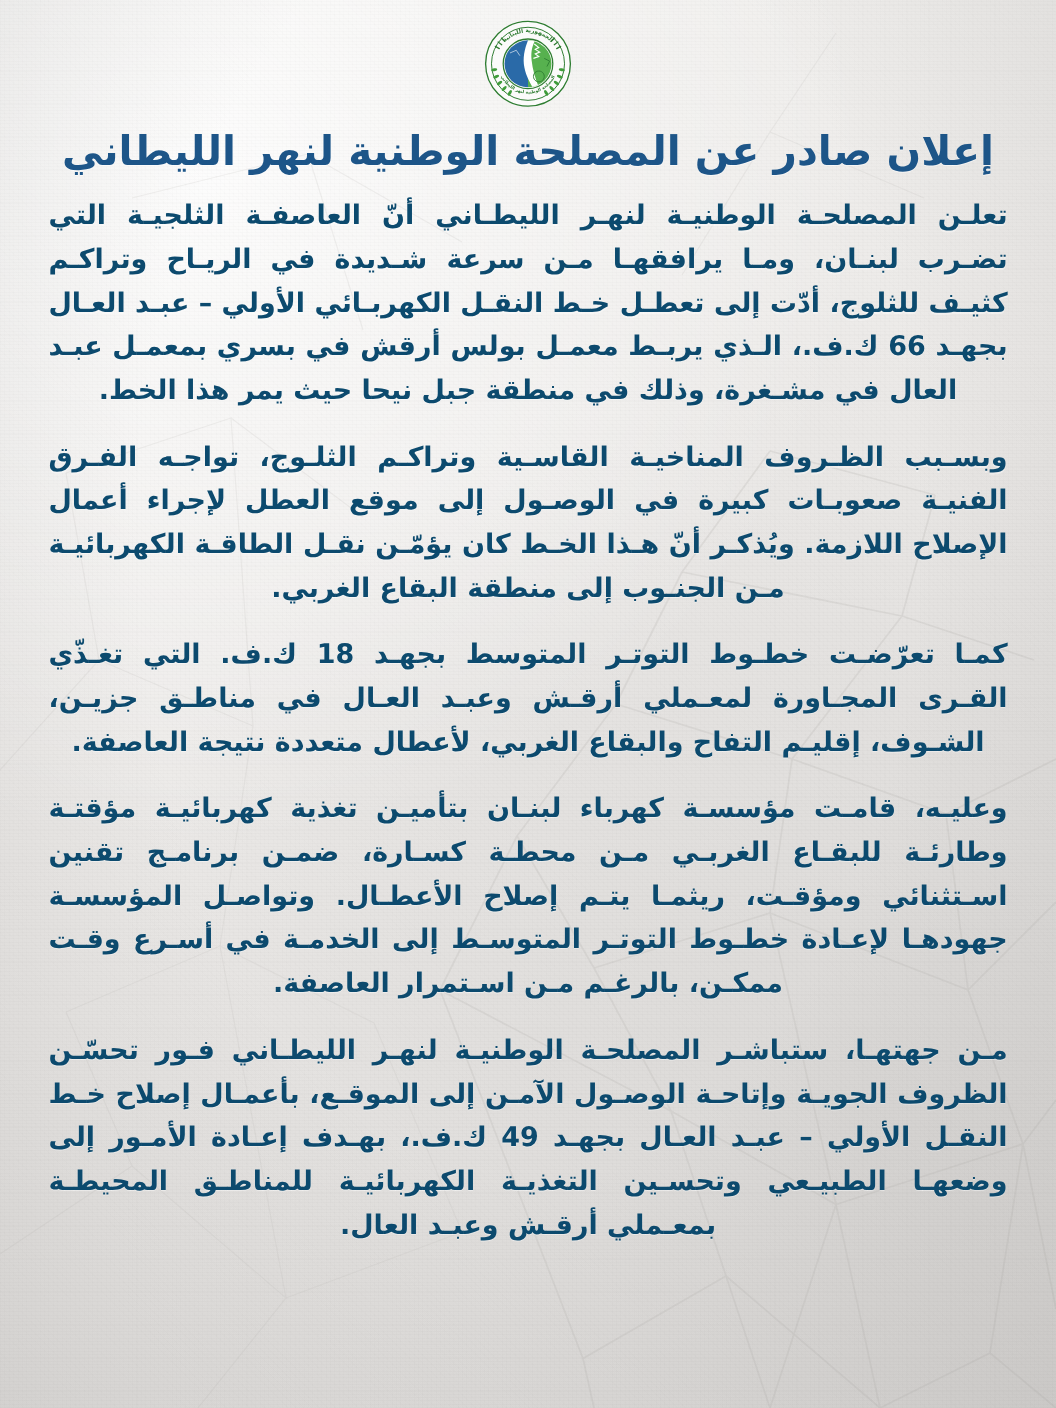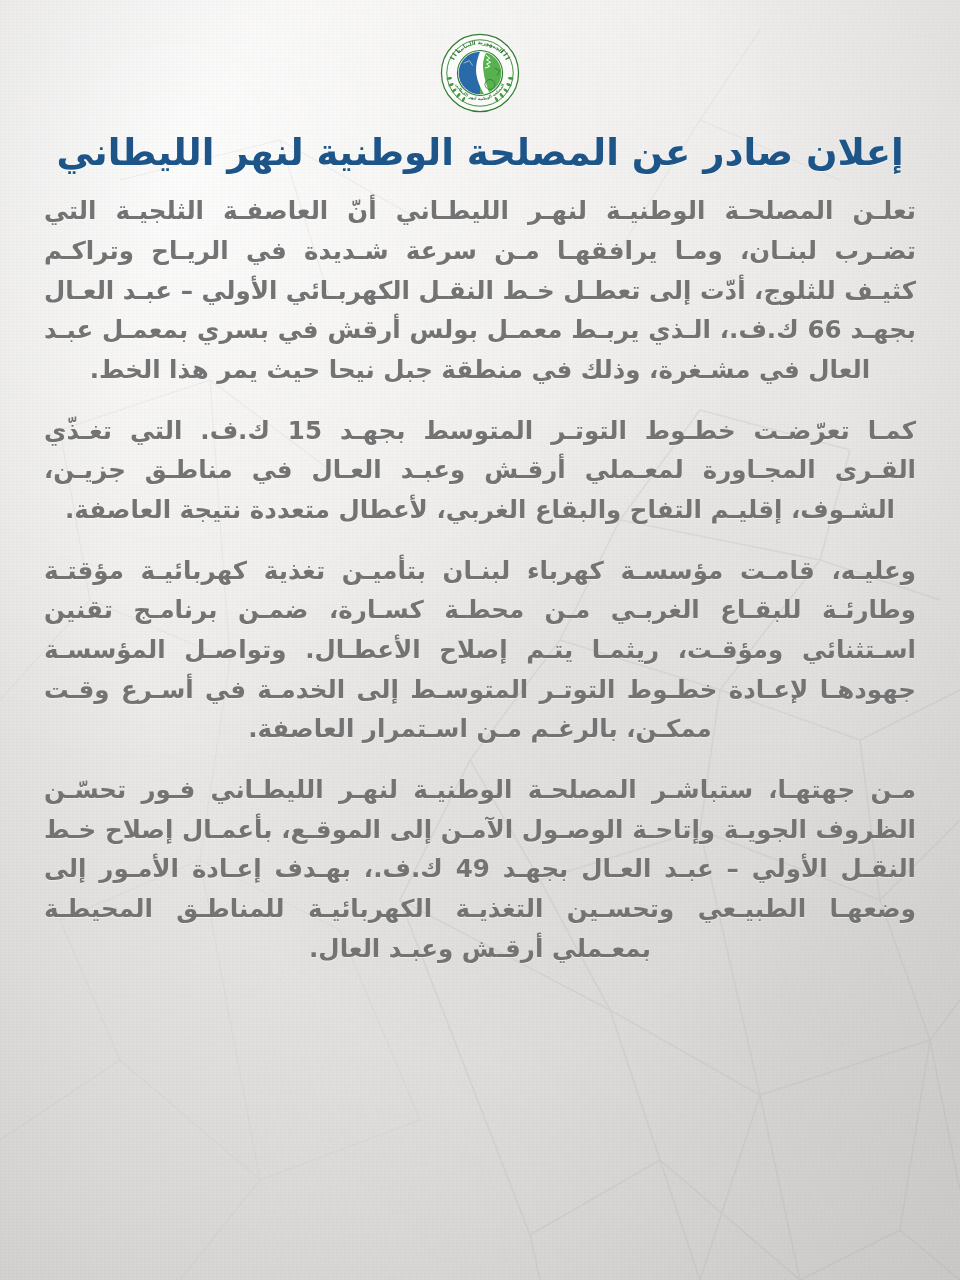--- a/index.html
+++ b/index.html
@@ -48,21 +48,21 @@
     background: radial-gradient(ellipse at 50% 38%, rgba(0,0,0,0) 52%, rgba(120,118,116,0.16) 100%);
   }
 
   
   #page {
     position: relative;
     z-index: 5;
     width: 960px;
     height: 1280px;
     box-sizing: border-box;
-    padding: 32px 44px 10px 44px;
+    padding: 17px 44px 10px 44px;
   }
 
   
   .logo-wrap {
     display: flex;
     justify-content: center;
     align-items: flex-start;
     height: 92px;
   }
   .logo {
@@ -79,21 +79,21 @@
     color: #1d5588;
     font-size: 37px;
     line-height: 1.22;
     font-weight: 700;
     letter-spacing: -0.2px;
     text-shadow: 0 1px 0 rgba(255,255,255,0.55);
   }
 
   
   .body-copy {
-    color: #737373;
+    color: #0c4a6e;
     font-size: 24.5px;
     line-height: 1.62;
     font-weight: 700;
     text-align: justify;
     text-align-last: center;
     text-shadow: 0 1px 0 rgba(255,255,255,0.4);
   }
   .body-copy p {
     margin: 0 0 21px 0;
   }
@@ -247,18 +247,19 @@
       <text font-size="4.9" font-weight="bold" fill="#2f7d32" font-family="'DejaVu Sans','Liberation Sans',sans-serif" letter-spacing="0.1">
         <textPath href="#ringBotPath" startOffset="50%" text-anchor="middle">المصلحة الوطنية لنهر الليطاني</textPath>
       </text>
     </svg>
   </div>
 
   <h1 class="title">إعلان صادر عن المصلحة الوطنية لنهر الليطاني</h1>
 
   <div class="body-copy">
     <p>تعلـن المصلحـة الوطنيـة لنهـر الليطـاني أنّ العاصفـة الثلجيـة التي تضـرب لبنـان، ومـا يرافقهـا مـن سرعة شـديدة في الريـاح وتراكـم كثيـف للثلوج، أدّت إلى تعطـل خـط النقـل الكهربـائي الأولي – عبـد العـال بجهـد 66 ك.ف.، الـذي يربـط معمـل بولس أرقش في بسري بمعمـل عبـد العال في مشـغرة، وذلك في منطقة جبل نيحا حيث يمر هذا الخط.</p>
-    <p>كمـا تعرّضـت خطـوط التوتـر المتوسط بجهـد 15 ك.ف. التي تغـذّي القـرى المجـاورة لمعـملي أرقـش وعبـد العـال في مناطـق جزيـن، الشـوف، إقليـم التفاح والبقاع الغربي، لأعطال متعددة نتيجة العاصفة.</p>
+    <p>وبسـبب الظـروف المناخيـة القاسـية وتراكـم الثلـوج، تواجـه الفـرق الفنيـة صعوبـات كبيرة في الوصـول إلى موقع العطل لإجراء أعمال الإصلاح اللازمة. ويُذكـر أنّ هـذا الخـط كان يؤمّـن نقـل الطاقـة الكهربائيـة مـن الجنـوب إلى منطقة البقاع الغربي.</p>
+    <p>كمـا تعرّضـت خطـوط التوتـر المتوسط بجهـد 18 ك.ف. التي تغـذّي القـرى المجـاورة لمعـملي أرقـش وعبـد العـال في مناطـق جزيـن، الشـوف، إقليـم التفاح والبقاع الغربي، لأعطال متعددة نتيجة العاصفة.</p>
     <p>وعليـه، قامـت مؤسسـة كهرباء لبنـان بتأميـن تغذية كهربائيـة مؤقتـة وطارئـة للبقـاع الغربـي مـن محطـة كسـارة، ضمـن برنامـج تقنين اسـتثنائي ومؤقـت، ريثمـا يتـم إصلاح الأعطـال. وتواصـل المؤسسـة جهودهـا لإعـادة خطـوط التوتـر المتوسـط إلى الخدمـة في أسـرع وقـت ممكـن، بالرغـم مـن اسـتمرار العاصفة.</p>
     <p>مـن جهتهـا، ستباشـر المصلحـة الوطنيـة لنهـر الليطـاني فـور تحسّـن الظروف الجويـة وإتاحـة الوصـول الآمـن إلى الموقـع، بأعمـال إصلاح خـط النقـل الأولي – عبـد العـال بجهـد 49 ك.ف.، بهـدف إعـادة الأمـور إلى وضعهـا الطبيـعي وتحسـين التغذيـة الكهربائيـة للمناطـق المحيطـة بمعـملي أرقـش وعبـد العال.</p>
   </div>
 
 </div>
 
 </body></html>

